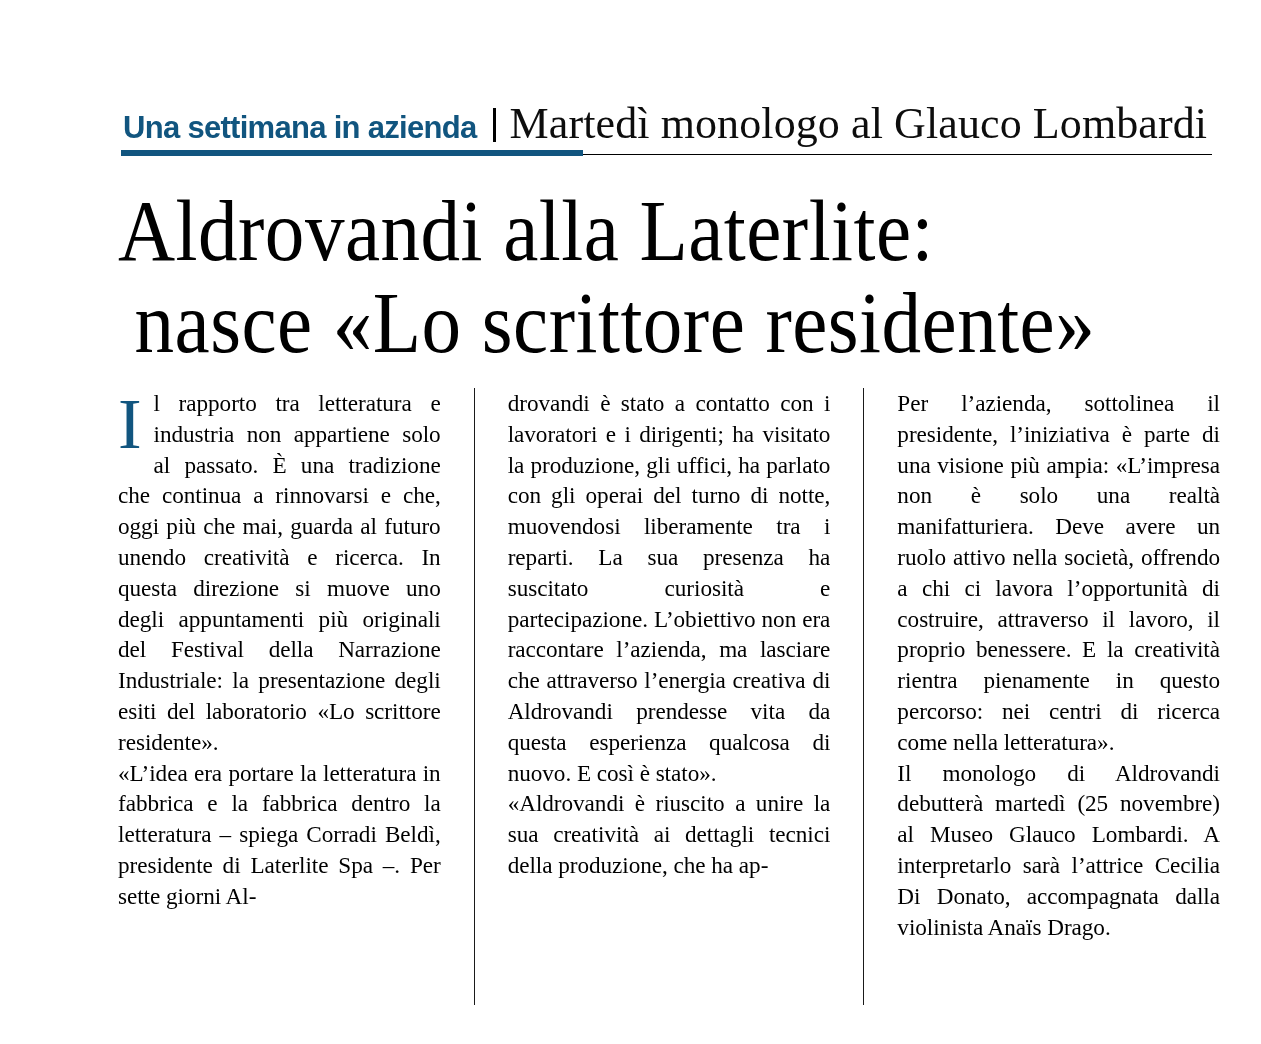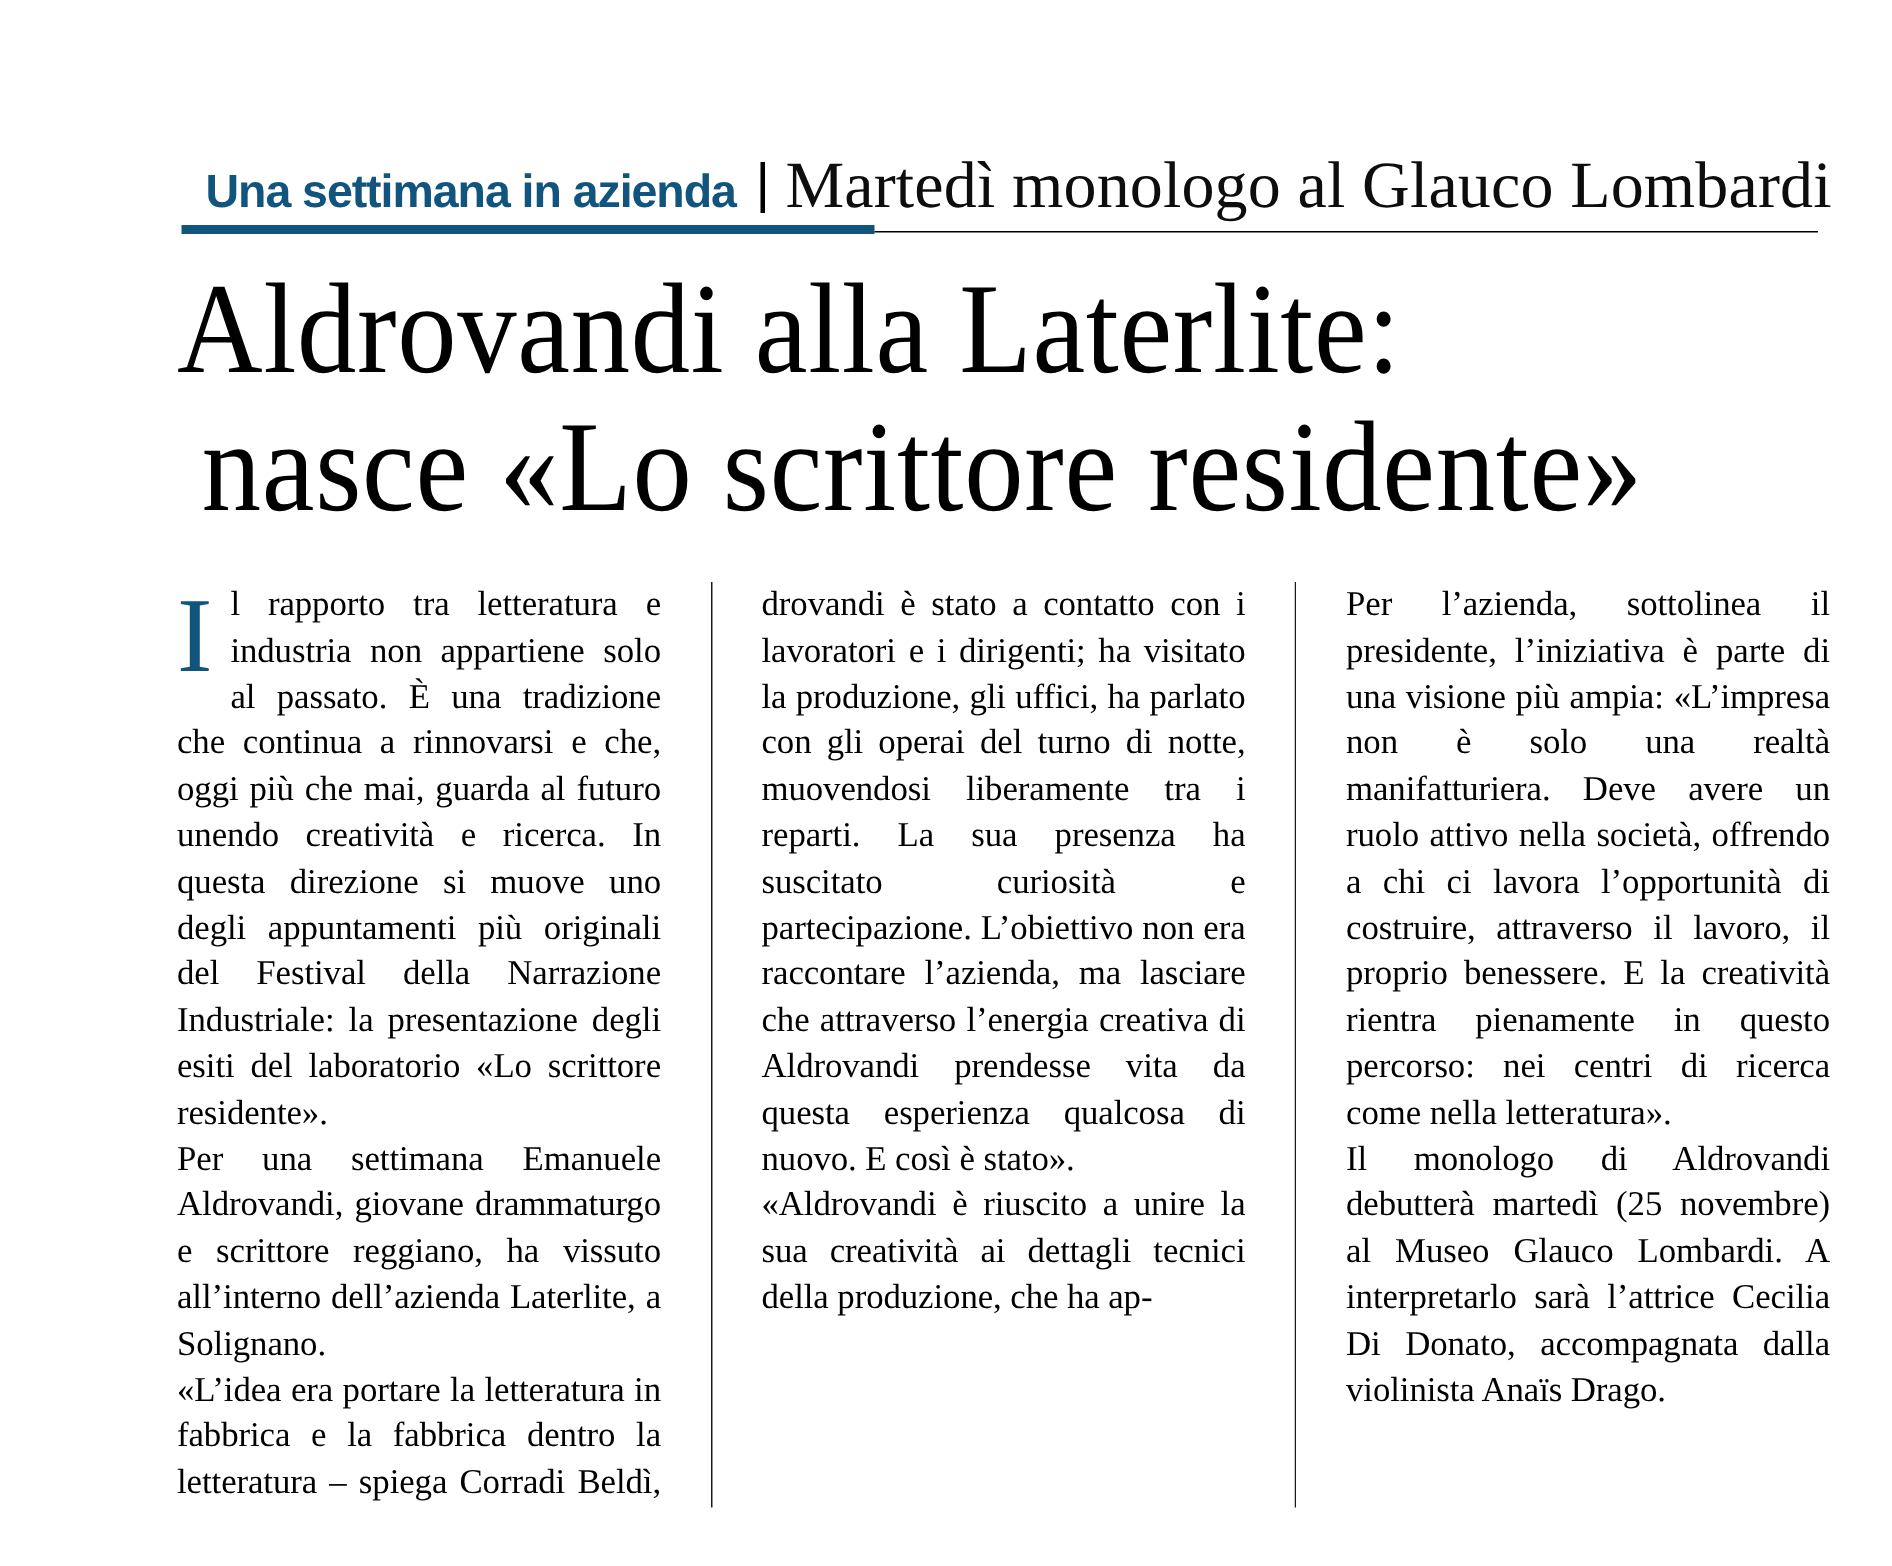--- a/index.html
+++ b/index.html
@@ -19,21 +19,21 @@
   .page {
     position: relative;
     width: 1261px;
     height: 1044px;
     box-sizing: border-box;
   }
 
   
   .header {
     position: absolute;
-    left: 137px;
+    left: 123px;
     top: 104px;
     width: 1091px;
     height: 54px;
   }
   .header-row {
     display: flex;
     align-items: baseline;
     white-space: nowrap;
   }
   .kicker {
@@ -83,21 +83,21 @@
     top: 4px;
     width: 629px;
     height: 1px;
     background: #000000;
   }
 
   
   .headline {
     position: absolute;
     left: 118px;
-    top: 152px;
+    top: 164px;
     width: 1100px;
   }
   .headline-line {
     font-family: "Liberation Serif", "DejaVu Serif", serif;
     font-weight: normal;
     font-size: 86px;
     line-height: 92px;
     letter-spacing: 0.5px;
     color: #000000;
     transform: scaleX(0.92);
@@ -184,21 +184,20 @@
   <h1 class="headline">
     <div class="headline-line line1">Aldrovandi alla Laterlite:</div>
     <div class="headline-line line2">nasce «Lo scrittore residente»</div>
   </h1>
 
   <div class="columns">
 
     <div class="col">
       <div class="col-inner">
         <p><span class="dropcap">I</span><span>l rapporto tra letteratura e industria non appartiene solo al passato. È una tradizione che continua a rinnovarsi e che, oggi più che mai, guarda al futuro unendo creatività e ricerca. In questa direzione si muove uno degli appuntamenti più originali del Festival della Narrazione Industriale: la presentazione degli esiti del laboratorio «Lo scrittore residente».</span></p>
-        <p>Per una settimana Emanuele Aldrovandi, giovane drammaturgo e scrittore reggiano, ha vissuto all’interno dell’azienda Laterlite, a Solignano.</p>
         <p>«L’idea era portare la letteratura in fabbrica e la fabbrica dentro la letteratura – spiega Corradi Beldì, presidente di Laterlite Spa –. Per sette giorni Al-</p>
       </div>
     </div>
 
     <div class="col">
       <div class="col-inner">
         <p>drovandi è stato a contatto con i lavoratori e i dirigenti; ha visitato la produzione, gli uffici, ha parlato con gli operai del turno di notte, muovendosi liberamente tra i reparti. La sua presenza ha suscitato curiosità e partecipazione. L’obiettivo non era raccontare l’azienda, ma lasciare che attraverso l’energia creativa di Aldrovandi prendesse vita da questa esperienza qualcosa di nuovo. E così è stato».</p>
         <p>«Aldrovandi è riuscito a unire la sua creatività ai dettagli tecnici della produzione, che ha ap-</p>
       </div>
     </div>

